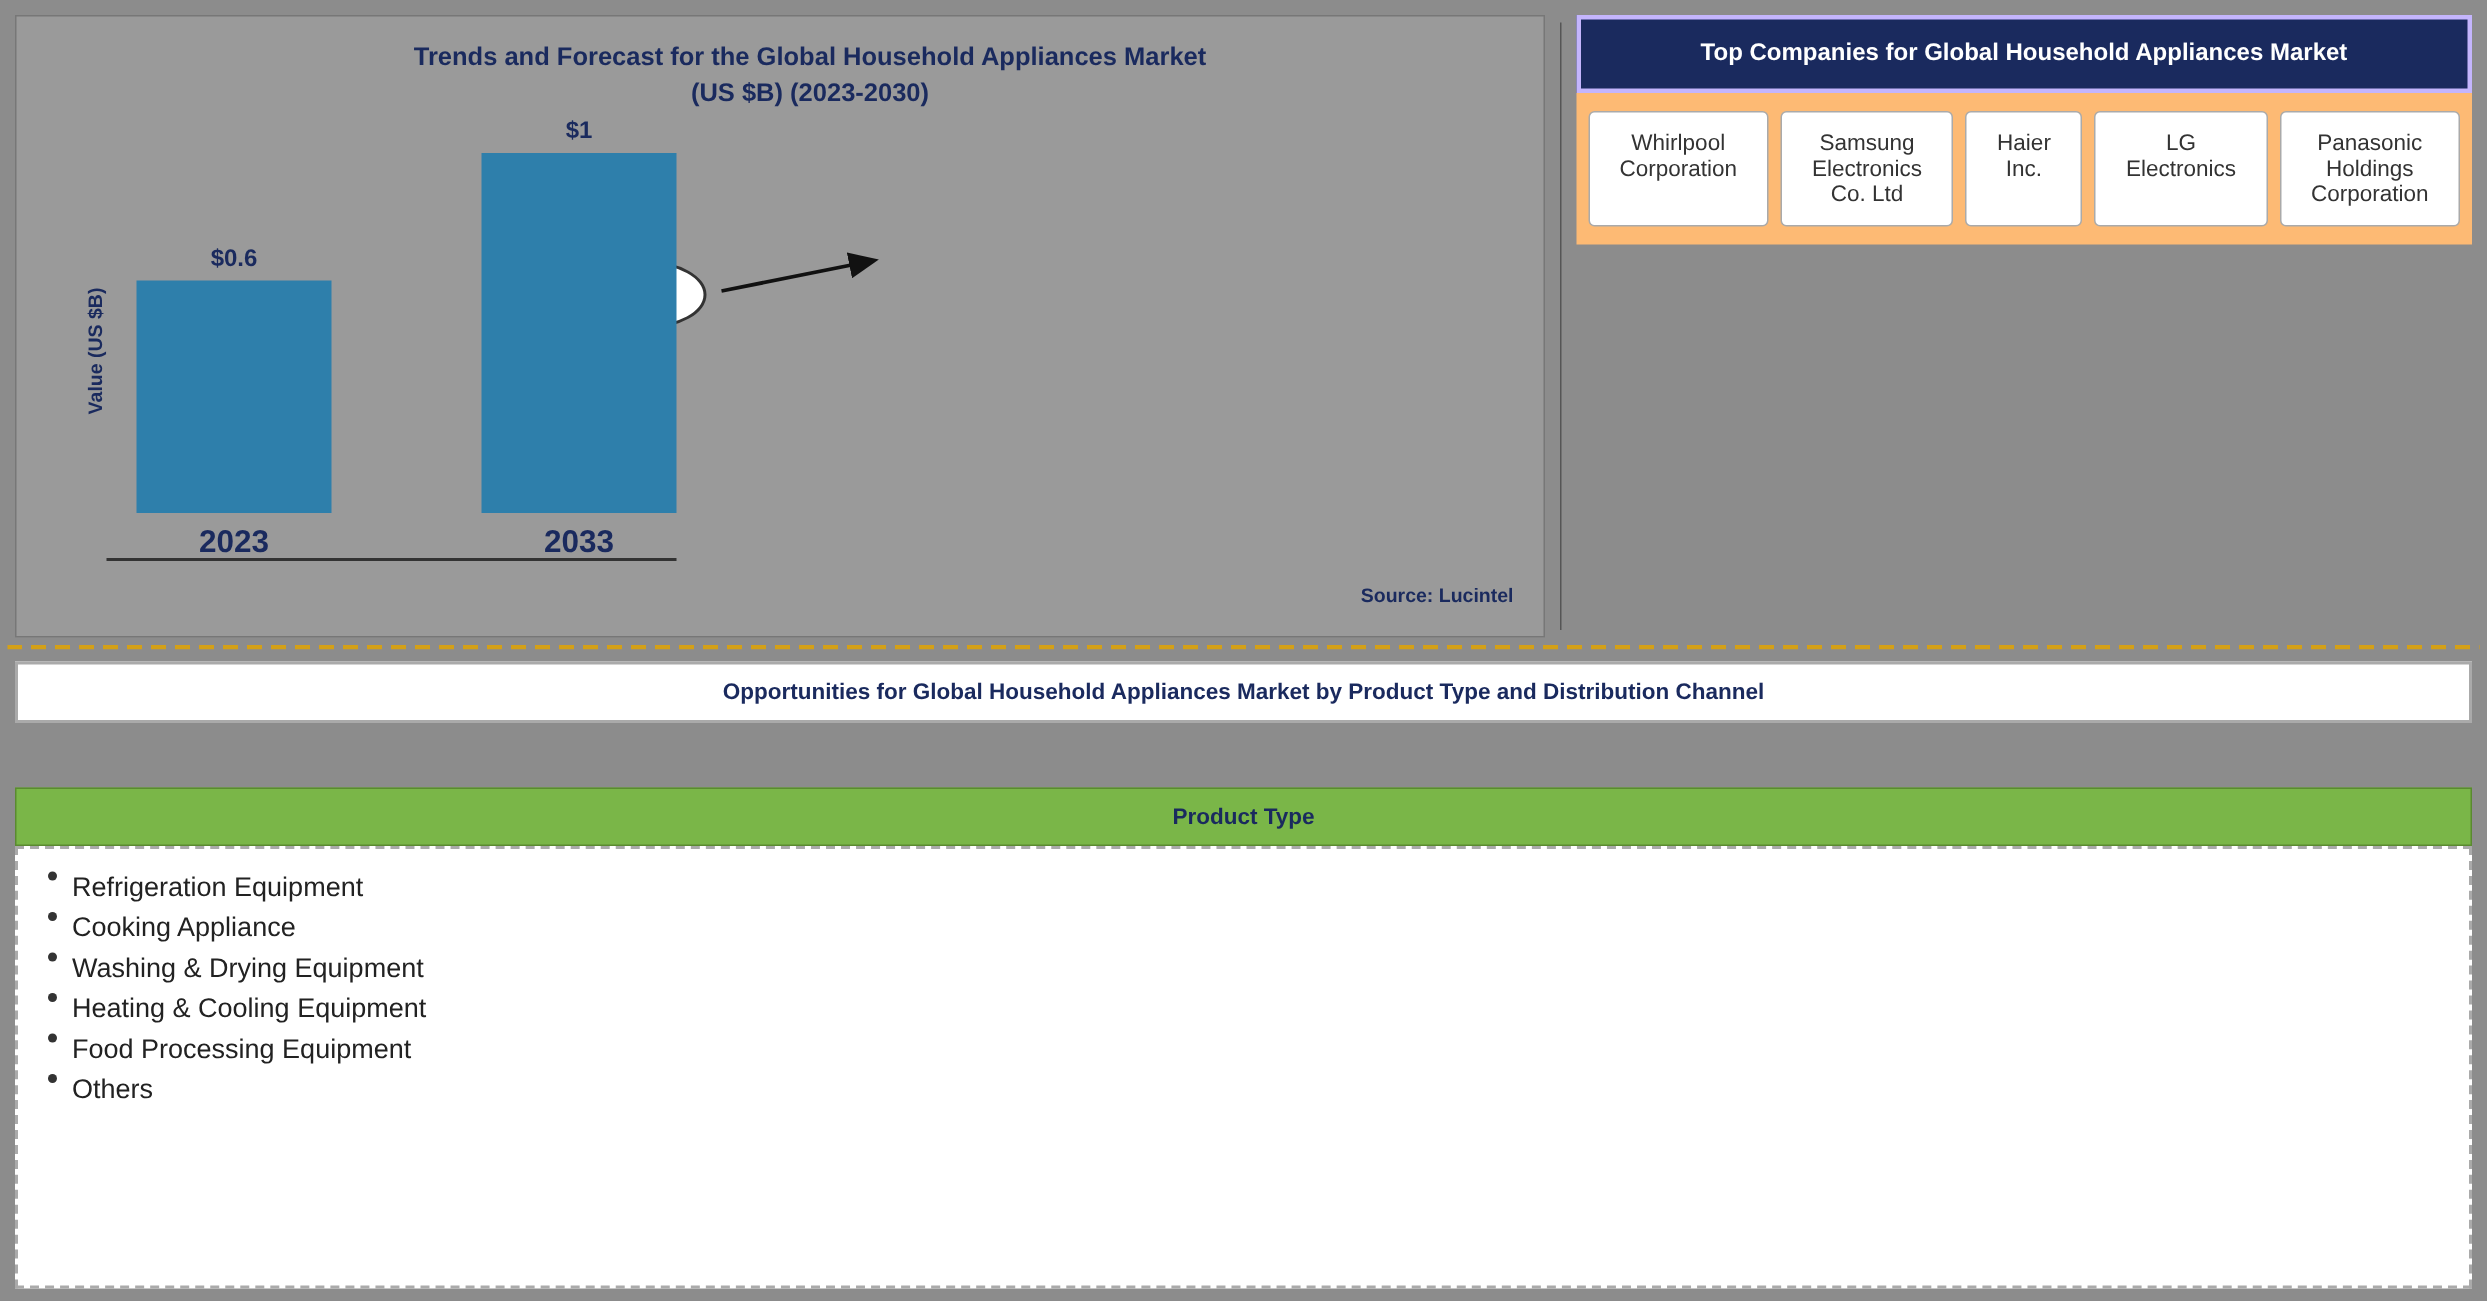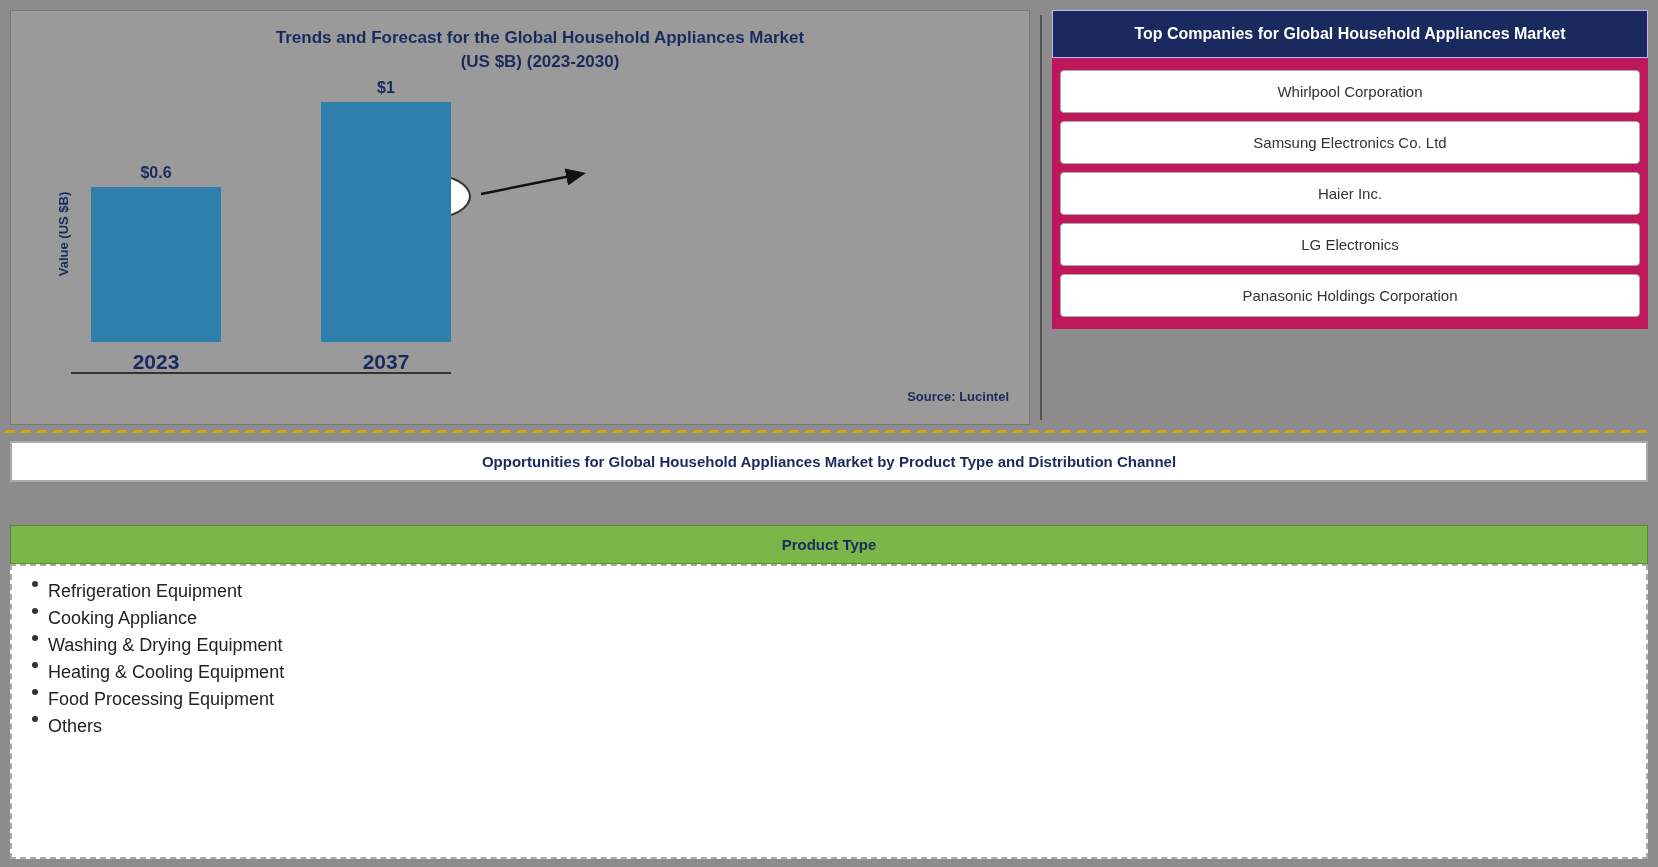--- a/index.html
+++ b/index.html
@@ -162,29 +162,29 @@
     }
 
     .companies-header {
       background: #1a2a5e;
       color: white;
       font-weight: bold;
       font-size: 16px;
       text-align: center;
       padding: 12px 15px;
       line-height: 1.4;
-      border: 1px solid #c4b5fd;
+      border: 3px solid #c4b5fd;
     }
 
     .companies-list {
       display: flex;
-      flex-direction: column;
+      flex-direction: row;
       gap: 8px;
       padding: 12px 8px;
-      background: #be185d;
+      background: #fdba74;
     }
 
     .company-item {
       background: white;
       border: 1px solid #aaa;
       border-radius: 4px;
       padding: 12px 20px;
       text-align: center;
       color: #333;
       font-size: 15px;
@@ -305,21 +305,21 @@
 
           <div class="bar-group">
             <div class="bar-value">$0.6</div>
             <div class="bar" style="height: 155px;"></div>
             <div class="bar-label">2023</div>
           </div>
 
           <div class="bar-group">
             <div class="bar-value">$1</div>
             <div class="bar" style="height: 240px;"></div>
-            <div class="bar-label">2037</div>
+            <div class="bar-label">2033</div>
           </div>
         </div>
       </div>
 
       <div class="source-text">Source: Lucintel</div>
     </div>
 
     <div style="width:2px; background:#555; margin: 5px 0;"></div>
 
     <div class="top-companies">

